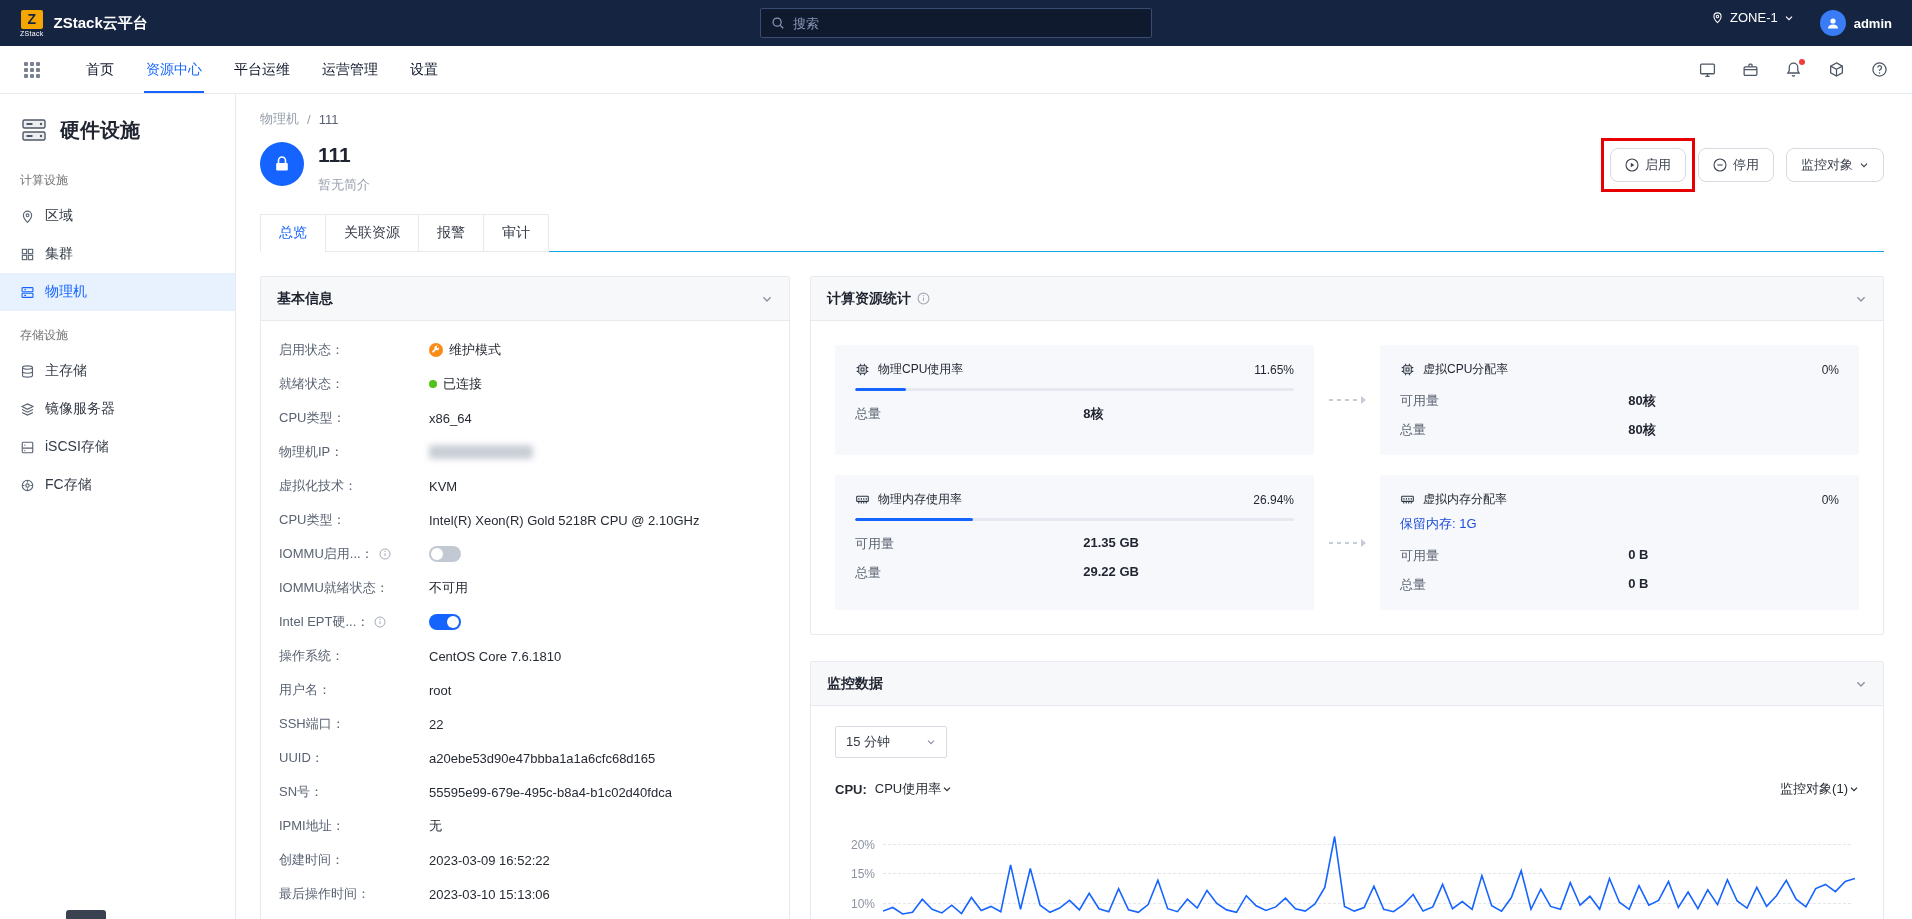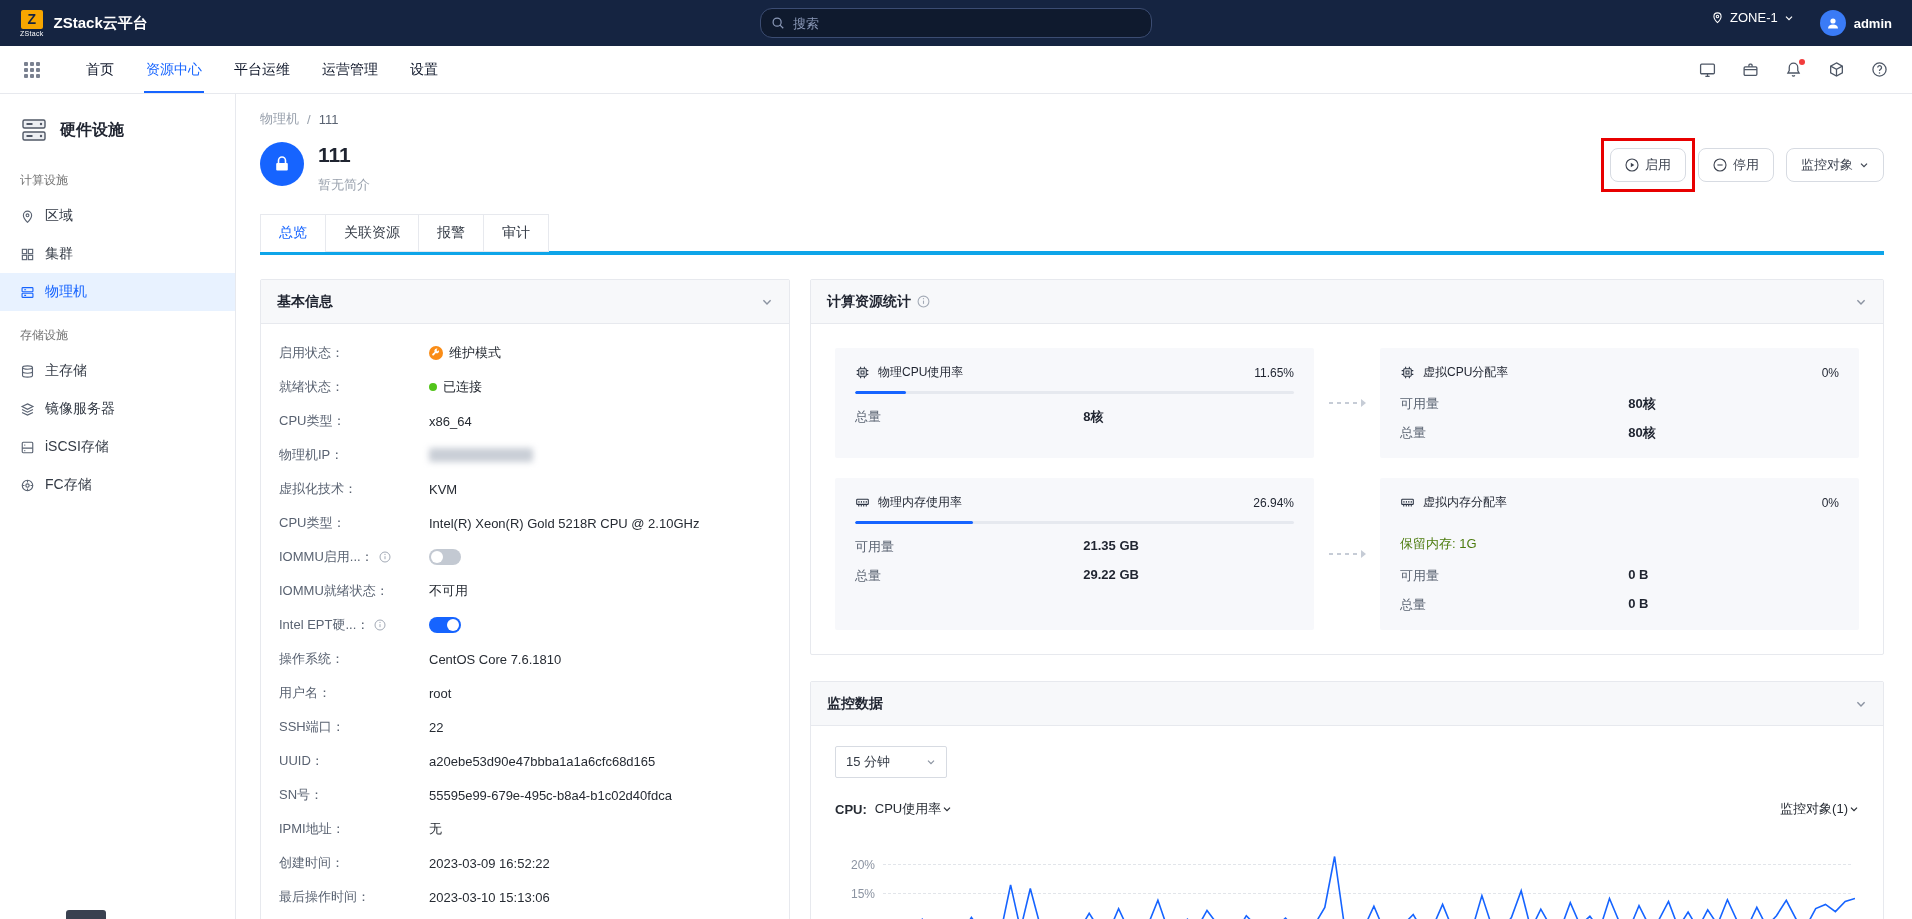--- a/index.html
+++ b/index.html
@@ -6,21 +6,21 @@
 html,body{width:1912px;height:919px;overflow:hidden}
 body{font-family:"Liberation Sans","DejaVu Sans",sans-serif;background:#fff;color:#262b33;font-size:14px}
 
 
 .topbar{position:relative;height:46px;background:#152441;display:flex;align-items:center;justify-content:space-between;padding:0 20px;color:#fff}
 .brand{display:flex;align-items:center;gap:10px;cursor:pointer}
 .logo{display:flex;flex-direction:column;align-items:center}
 .logo .z{width:22px;height:19px;background:#f7a600;color:#152441;font-weight:bold;font-size:14px;display:flex;align-items:center;justify-content:center;border-radius:2px}
 .logo em{font-style:normal;font-size:7px;letter-spacing:.3px;margin-top:1px}
 .brand-name{font-size:15px;font-weight:bold}
-.search{position:absolute;left:50%;top:8px;transform:translateX(-50%);width:392px;height:30px;background:rgba(0,0,0,.28);border:1px solid #3b4c72;border-radius:12px;display:flex;align-items:center;padding:0 10px;gap:8px}
+.search{position:absolute;left:50%;top:8px;transform:translateX(-50%);width:392px;height:30px;background:rgba(0,0,0,.28);border:1px solid #3b4c72;border-radius:2px;display:flex;align-items:center;padding:0 10px;gap:8px}
 .search input{flex:1;background:transparent;border:none;outline:none;color:#fff;font-size:13px}
 .search input::placeholder{color:#8b99b8}
 .top-right{display:flex;align-items:flex-start;gap:26px}
 .zone{display:flex;align-items:center;gap:6px;font-size:13px;cursor:pointer}
 .user{display:flex;align-items:center;gap:8px;font-size:13px;font-weight:bold;cursor:pointer}
 .avatar{width:26px;height:26px;border-radius:50%;background:#3a7bf6;display:flex;align-items:center;justify-content:center}
 
 
 .navbar{height:48px;border-bottom:1px solid #e7e9ee;display:flex;align-items:center;padding:0 24px;background:#fff}
 .apps-icon{display:grid;grid-template-columns:repeat(3,4px);gap:2px;margin-right:30px;cursor:pointer}
@@ -30,21 +30,21 @@
 .nav-item.active{color:#1664ff}
 .nav-item.active::after{content:"";position:absolute;left:14px;right:14px;bottom:0;height:2px;background:#1664ff}
 .nav-icons{margin-left:auto;display:flex;align-items:center;gap:26px;color:#4e5766}
 .nav-ic{position:relative;cursor:pointer;display:flex}
 .badge-dot{position:absolute;top:-2px;right:-3px;width:6px;height:6px;border-radius:50%;background:#f23c3c}
 
 
 .layout{display:flex;height:825px}
 .sidebar{width:236px;flex:none;border-right:1px solid #e7e9ee;padding-top:16px;position:relative}
 .sb-head{display:flex;align-items:center;gap:12px;padding:6px 20px 12px}
-.sb-title{font-size:16px;font-weight:bold;color:#1f2430}
+.sb-title{font-size:20px;font-weight:bold;color:#1f2430}
 .sb-group-label{padding:16px 20px 8px;font-size:12px;color:#737373}
 .sb-item{display:flex;align-items:center;gap:10px;height:38px;padding:0 20px;font-size:14px;color:#333a45;cursor:pointer}
 .sb-item .sb-ic{display:flex;color:#5a6372}
 .sb-item.active{background:#e8f2ff;color:#1664ff}
 .sb-item.active .sb-ic{color:#1664ff}
 .sb-cut{position:absolute;left:66px;bottom:-9px;width:40px;height:18px;background:#3a4150;border-radius:3px}
 
 
 .main{flex:1;padding:16px 28px 0 24px;overflow:hidden}
 .breadcrumb{font-size:13px;color:#98a0ac;display:flex;gap:8px;align-items:center}
@@ -53,21 +53,21 @@
 .page-head{display:flex;align-items:flex-start;margin-top:14px}
 .ph-icon{width:44px;height:44px;border-radius:50%;background:#1664ff;display:flex;align-items:center;justify-content:center;margin-right:14px;flex:none}
 .ph-title{font-size:21px;font-weight:bold;color:#1f2430;line-height:26px}
 .ph-sub{font-size:13px;color:#98a0ac;margin-top:8px}
 .ph-actions{margin-left:auto;display:flex;gap:12px;align-items:flex-start;padding-top:6px}
 .btn{height:34px;display:inline-flex;align-items:center;gap:6px;padding:0 14px;border:1px solid #d7dbe2;border-radius:8px;background:#fff;font-size:13px;color:#3d4350;cursor:pointer;white-space:nowrap}
 .enable-wrap{position:relative}
 .annotation{position:absolute;left:-9px;top:-10px;right:-9px;bottom:-10px;border:3px solid #e80000;pointer-events:none}
 
 
-.tabs{display:flex;margin-top:20px;border-bottom:4px solid #0ea5e9}
+.tabs{display:flex;margin-top:20px;border-bottom:1px solid #0ea5e9}
 .tab{padding:9px 18px;font-size:14px;color:#333a45;background:#fff;border:1px solid #e7e9ee;margin-bottom:-1px;margin-right:-1px;cursor:pointer}
 .tab.active{color:#1664ff;border-bottom-color:#fff}
 
 
 .content{display:flex;gap:20px;margin-top:24px;align-items:flex-start}
 .card{border:1px solid #e7e9ee;border-radius:2px;background:#fff}
 .card-head{height:44px;background:#f7f8fa;border-bottom:1px solid #e7e9ee;display:flex;align-items:center;gap:6px;padding:0 16px;font-size:14px;font-weight:bold;color:#1f2430}
 .card-head .chev{margin-left:auto;color:#8b93a1;cursor:pointer;display:flex}
 
 
@@ -89,21 +89,21 @@
 
 .right-col{flex:1;display:flex;flex-direction:column;gap:26px;min-width:0}
 .stats-body{padding:24px}
 .stats-grid{display:grid;grid-template-columns:1fr 66px 1fr;row-gap:20px}
 .stat-box{background:#f7f8fb;border-radius:2px;padding:16px 20px}
 .stat-head{display:flex;align-items:center;gap:8px;font-size:12px;color:#1f2430}
 .stat-ic{display:flex;color:#2b3342}
 .stat-head .pct{margin-left:auto;color:#1f2430}
 .bar{height:3px;background:#e6e9ef;border-radius:2px;margin-top:10px;position:relative;overflow:hidden}
 .bar i{position:absolute;left:0;top:0;bottom:0;background:#1664ff;border-radius:2px}
-.stat-note{font-size:13px;color:#4d7c0f;margin-top:24px}
+.stat-note{font-size:13px;color:#1d4ed8;margin-top:7px}
 .stat-rows{margin-top:14px;display:flex;flex-direction:column;gap:11px}
 .stat-row{display:grid;grid-template-columns:52% 1fr;font-size:13px}
 .stat-row .lb{color:#5a6372}
 .stat-row .vl{color:#1f2430;font-weight:bold}
 .flow-cell{display:flex;align-items:center;justify-content:center}
 .flow{display:flex;align-items:center;gap:4px}
 .flow i{width:4px;height:2px;background:#c6ccd6}
 .flow .head{width:0;height:0;border-left:5px solid #c6ccd6;border-top:4px solid transparent;border-bottom:4px solid transparent}
 
 

